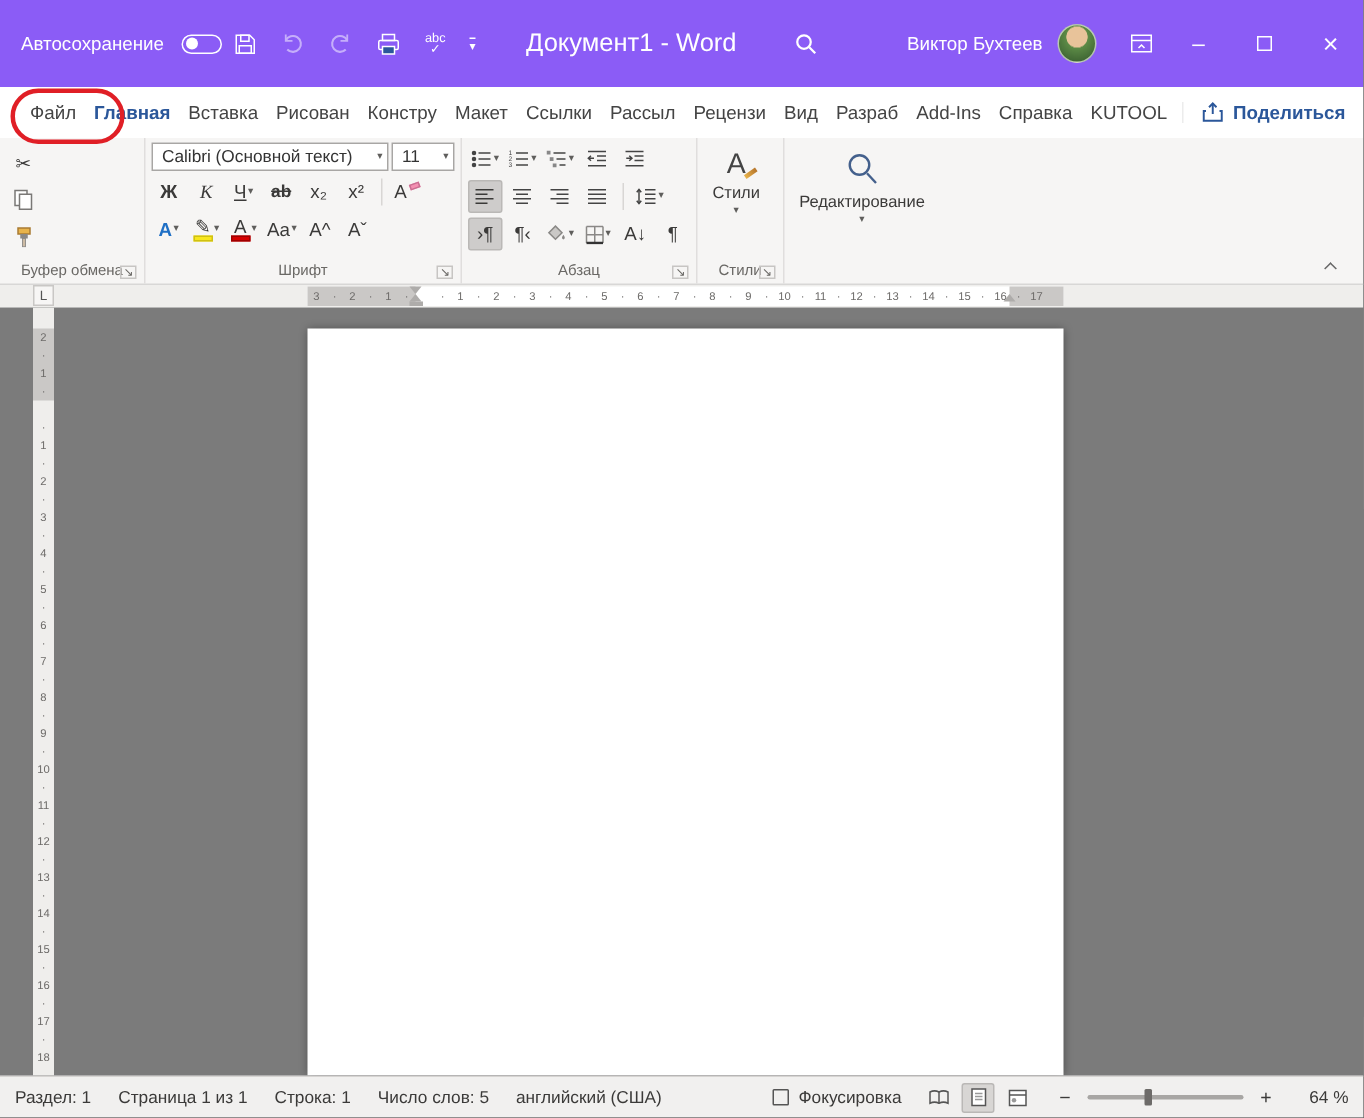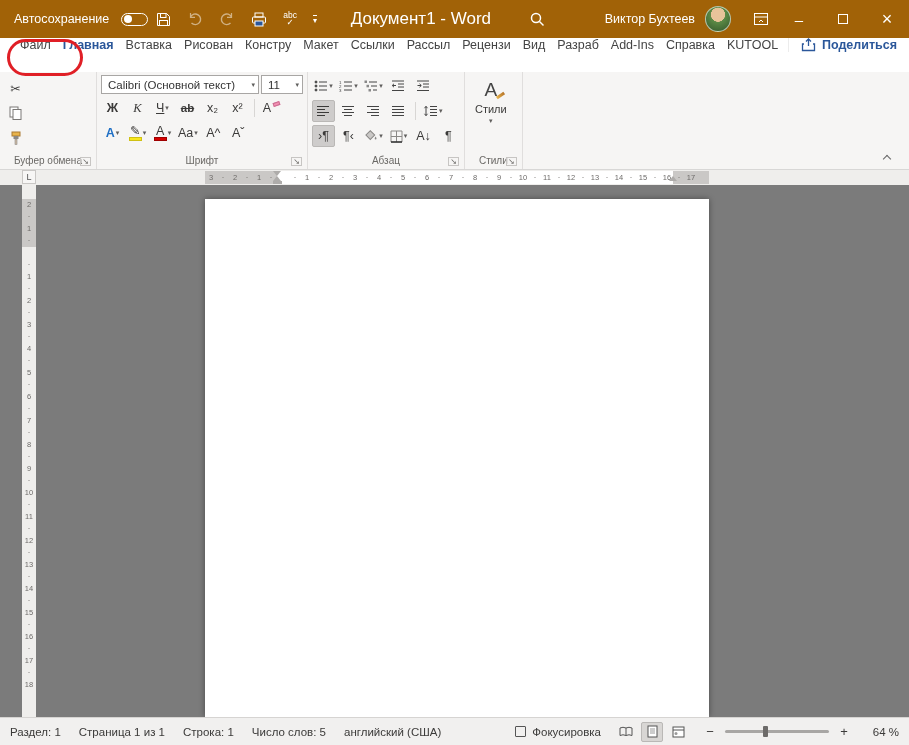--- a/index.html
+++ b/index.html
@@ -1,37 +1,37 @@
 <!DOCTYPE html>
 <html><head>
 <meta charset="utf-8">
 <style>
   html,body{margin:0;padding:0;background:#4a4a4a;}
   *{box-sizing:border-box;}
   .app{width:909px;height:745px;display:flex;flex-direction:column;font-family:"Liberation Sans",sans-serif;overflow:hidden;background:#fff;position:relative;}
 
   
-  .titlebar{height:38px;background:#a16207;display:flex;align-items:center;color:#fff;font-size:12.5px;flex:0 0 auto;justify-content:center;}
+  .titlebar{height:58px;background:#8b5cf6;display:flex;align-items:center;color:#fff;font-size:12.5px;flex:0 0 auto;justify-content:center;}
   .tb-left{display:flex;align-items:center;padding-left:14px;gap:8px;}
   .tb-btn{height:45px;display:flex;align-items:center;justify-content:center;padding:0 8px;cursor:default;}
   .dim{opacity:.5;}
   .toggle{width:27px;height:13px;border:1px solid #fff;border-radius:8px;position:relative;margin-left:4px;}
   .knob{position:absolute;left:2px;top:1.5px;width:8px;height:8px;background:#fff;border-radius:50%;}
   .qat-caret{font-size:8px;border-top:1.5px solid #fff;padding-top:2px;line-height:6px;}
   .tb-title{font-size:17px;white-space:nowrap;}
   .spacer{flex:1;}
   .tb-user{display:flex;align-items:center;gap:10px;margin:0 14px 0 26px;}
   .avatar{width:26px;height:26px;border-radius:50%;background:radial-gradient(circle at 50% 32%,#e8c39a 0 34%,#5c8a46 36%,#3c6231 85%);border:1px solid rgba(255,255,255,.6);}
   .win-btn{width:44px;height:45px;display:flex;align-items:center;justify-content:center;font-size:15px;}
   .win-btn.close{font-size:18px;}
   .max-box{width:10px;height:10px;border:1.2px solid #fff;}
   .spell-icon{display:flex;flex-direction:column;align-items:center;line-height:7px;font-size:8.5px;}
 
   
-  .tabrow{height:34px;background:#fff;display:flex;align-items:flex-start;padding-left:14px;position:relative;flex:0 0 auto;z-index:4;}
+  .tabrow{height:34px;background:#fff;display:flex;align-items:center;padding-left:14px;position:relative;flex:0 0 auto;z-index:4;}
   .tab{display:flex;align-items:center;padding:0 6px;font-size:12.5px;color:#444;white-space:nowrap;cursor:default;}
   .tab.active{color:#2b579a;font-weight:bold;}
   .share-btn{margin-left:auto;display:flex;align-items:center;gap:6px;padding:0 12px;color:#2b579a;font-size:12.5px;font-weight:bold;border-left:1px solid #ececec;white-space:nowrap;}
   .red-oval{position:absolute;left:7px;top:1px;width:76px;height:37px;border:3px solid #e01f26;border-radius:19px;pointer-events:none;z-index:9;}
 
   
   .ribbon{height:98px;background:#f6f5f4;display:flex;border-bottom:1px solid #d8d7d6;position:relative;flex:0 0 auto;}
   .group{display:flex;flex-direction:column;border-right:1px solid #e0dedd;padding:3px 4px 0;position:relative;}
   .gbody{flex:1;display:flex;align-items:flex-start;gap:2px;}
   .glabel{height:17px;font-size:10px;color:#6a6865;display:flex;align-items:center;justify-content:center;position:relative;padding:0 10px;}
@@ -412,20 +412,33 @@
           <span>Стили</span>
           <span class="caret">▾</span>
         </div>
       </div>
       <div class="glabel">
         <span>Стили</span>
         <span class="launcher">↘</span>
       </div>
     </div>
 
+    <div class="group" style="border-right:none;">
+      <div class="gbody">
+        <div class="big-btn">
+          <svg width="22" height="26" viewBox="0 0 22 26" fill="none" stroke="#44608c" stroke-width="1.6">
+              <circle cx="9" cy="10" r="6.5"></circle>
+              <path d="M14 15.5 L20 22"></path>
+            </svg>
+          <span>Редактирование</span>
+          <span class="caret">▾</span>
+        </div>
+      </div>
+      <div class="glabel"></div>
+    </div>
 
     <div class="ribbon-collapse">
         <span class="chev"></span>
       </div>
   </div>
 
   <div class="rulerbar">
     <div class="tabsel">L</div>
     <div class="hruler">
       <div class="hr-margin" style="left:0;width:72px;"></div>

